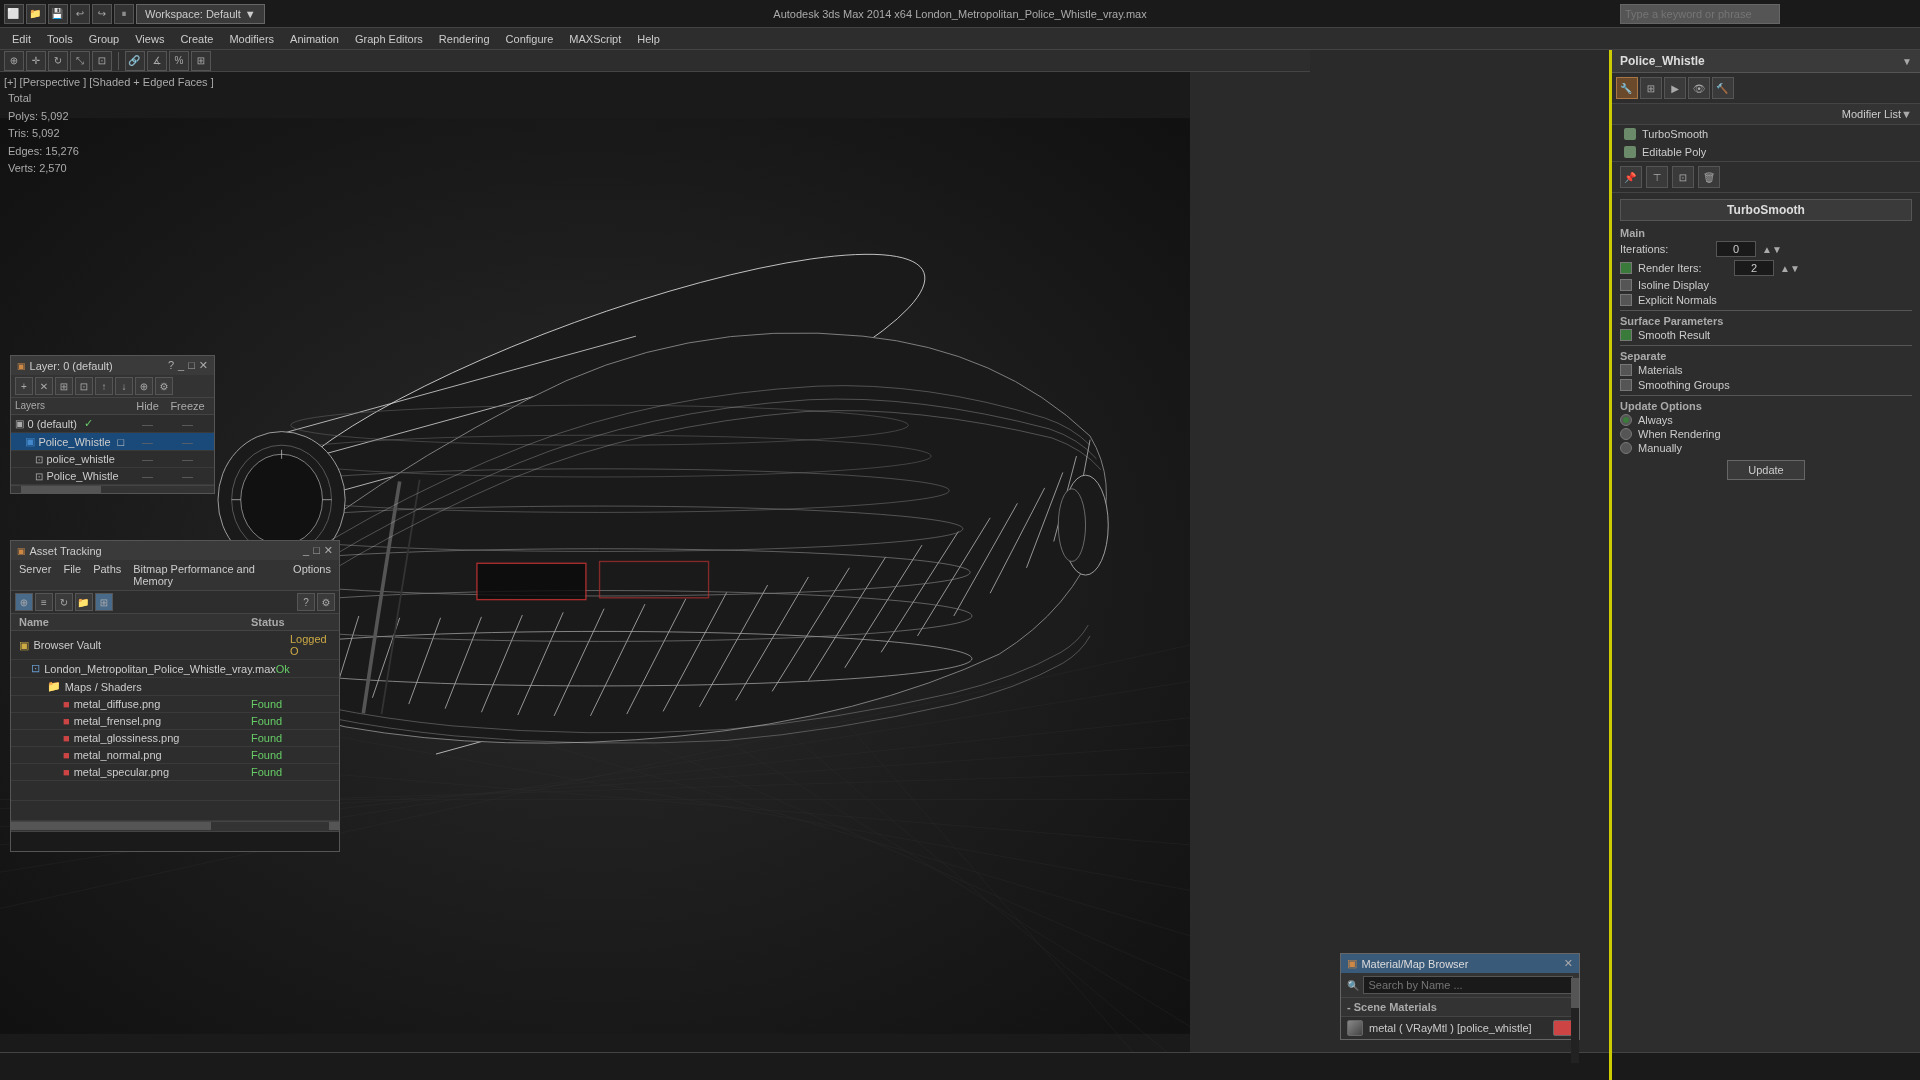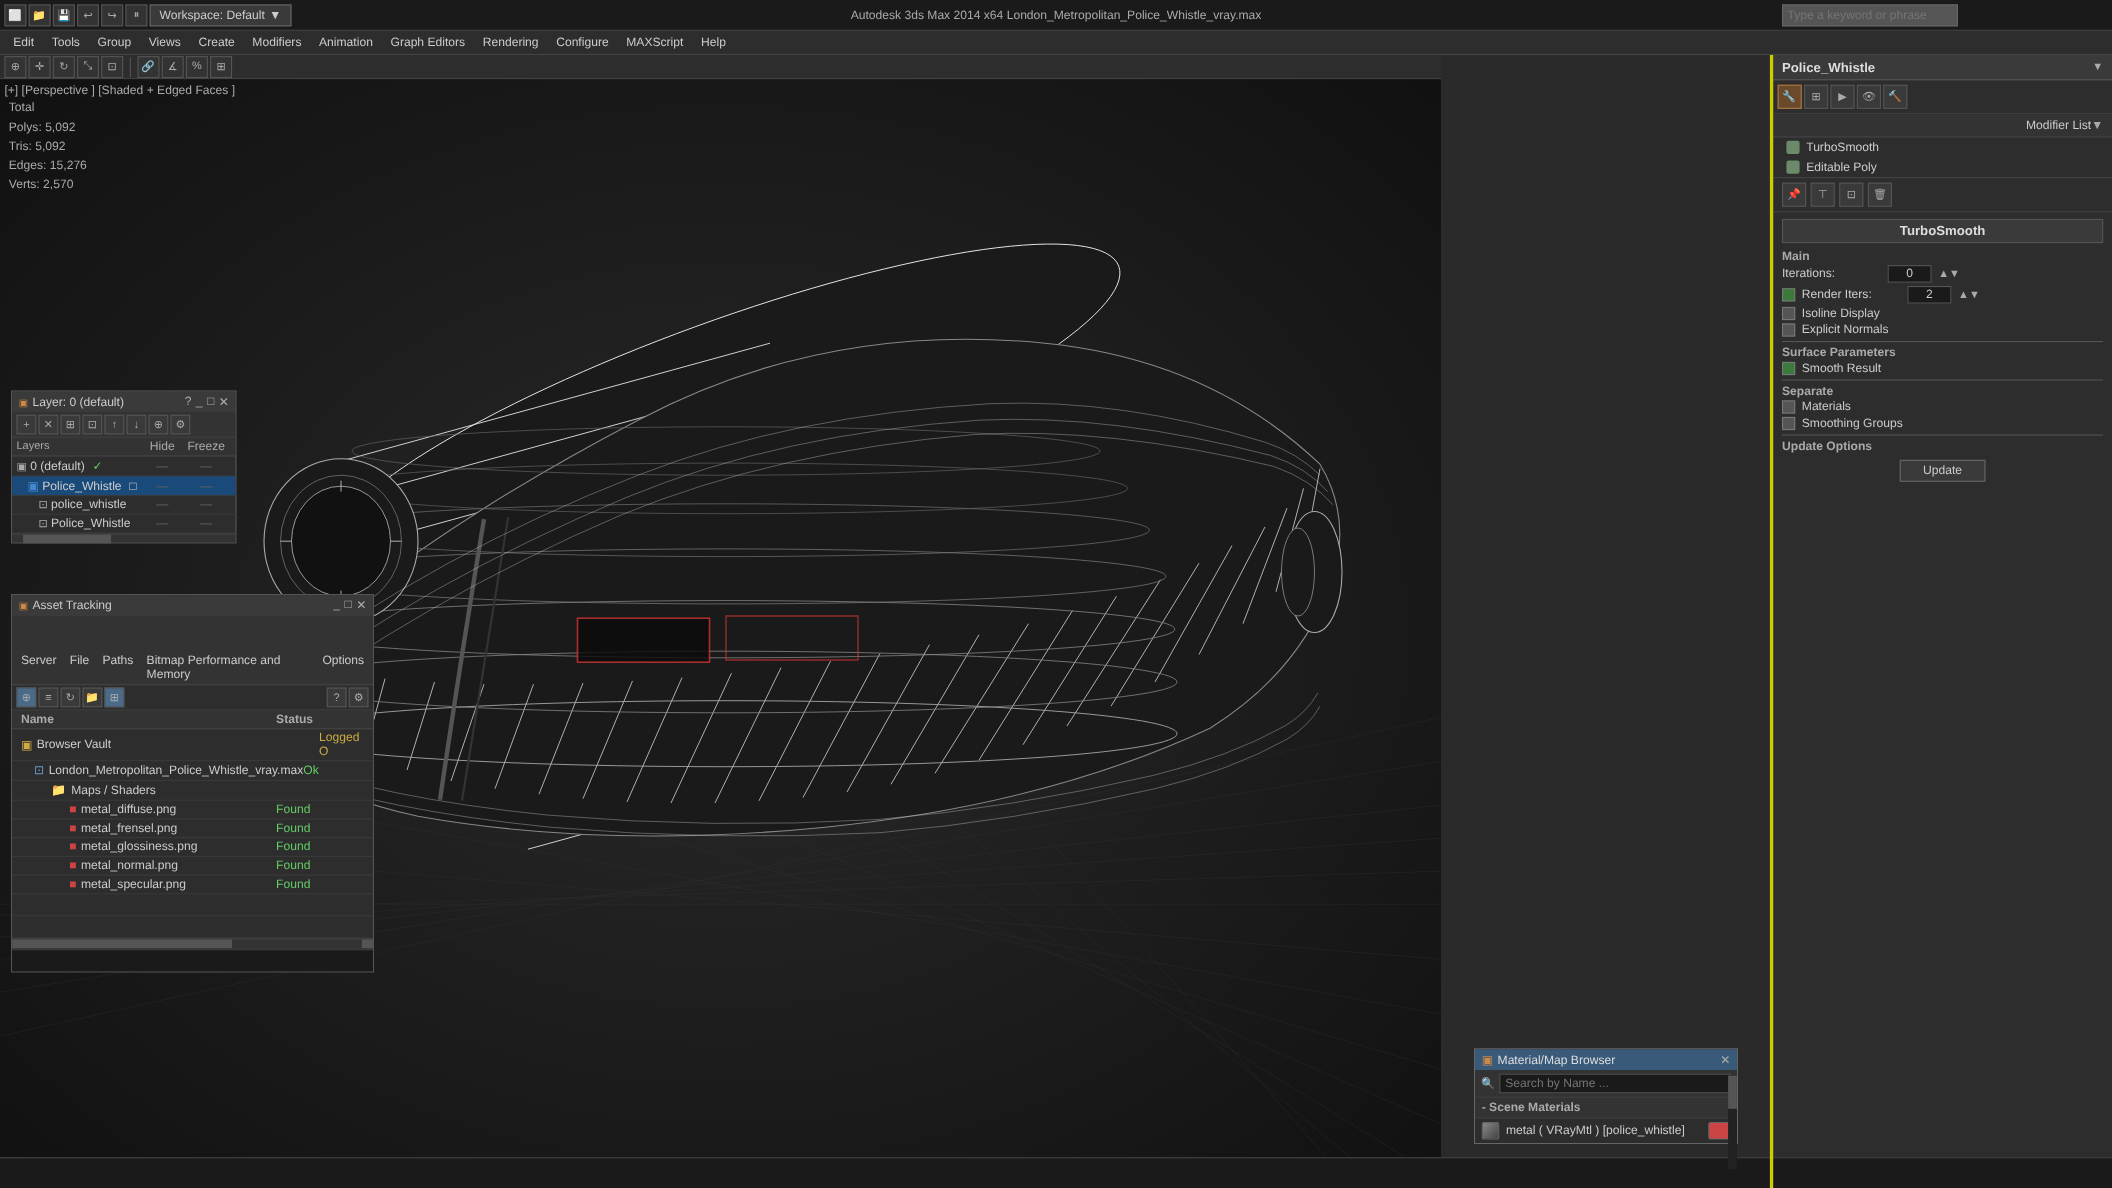--- a/index.html
+++ b/index.html
@@ -87,21 +87,21 @@
       color: #ccc;
       font-size: 11px;
       cursor: pointer;
     }
 
     
     .viewport {
       position: absolute;
       top: 72px;
       left: 0;
-      width: 1310px;
+      width: 1190px;
       height: 1008px;
       background: #1a1a1a;
       overflow: hidden;
     }
     .viewport-label {
       position: absolute;
       top: 4px;
       left: 4px;
       color: #aaa;
       font-size: 11px;
@@ -380,21 +380,20 @@
       background: #333;
       padding: 2px 4px;
       gap: 4px;
       border-bottom: 1px solid #444;
     }
     .asset-menu-item {
       font-size: 11px;
       color: #ccc;
       cursor: pointer;
       padding: 1px 4px;
-      margin-top: 32px;
     }
     .asset-toolbar {
       display: flex;
       padding: 2px 4px;
       gap: 2px;
       border-bottom: 1px solid #444;
     }
     .at-icon {
       width: 18px; height: 18px;
       background: #3a3a3a;
@@ -861,20 +860,34 @@
 
     <div class="ts-row">
       <div class="ts-checkbox"></div>
       <span class="ts-label">Smoothing Groups</span>
     </div>
 
     <div class="separator-line"></div>
 
     <div class="ts-group-label">Update Options</div>
 
+    <div class="radio-group">
+      <div class="radio-item">
+        <div class="radio-dot selected"></div>
+        <span>Always</span>
+      </div>
+      <div class="radio-item">
+        <div class="radio-dot"></div>
+        <span>When Rendering</span>
+      </div>
+      <div class="radio-item">
+        <div class="radio-dot"></div>
+        <span>Manually</span>
+      </div>
+    </div>
 
     <button class="update-btn">Update</button>
   </div>
 </div>
 
 <div class="layer-panel">
   <div class="panel-header">
     <div style="display:flex;align-items:center;gap:4px;">
       <span style="font-size:9px;color:#cc8844;">▣</span>
       <span>Layer: 0 (default)</span>

